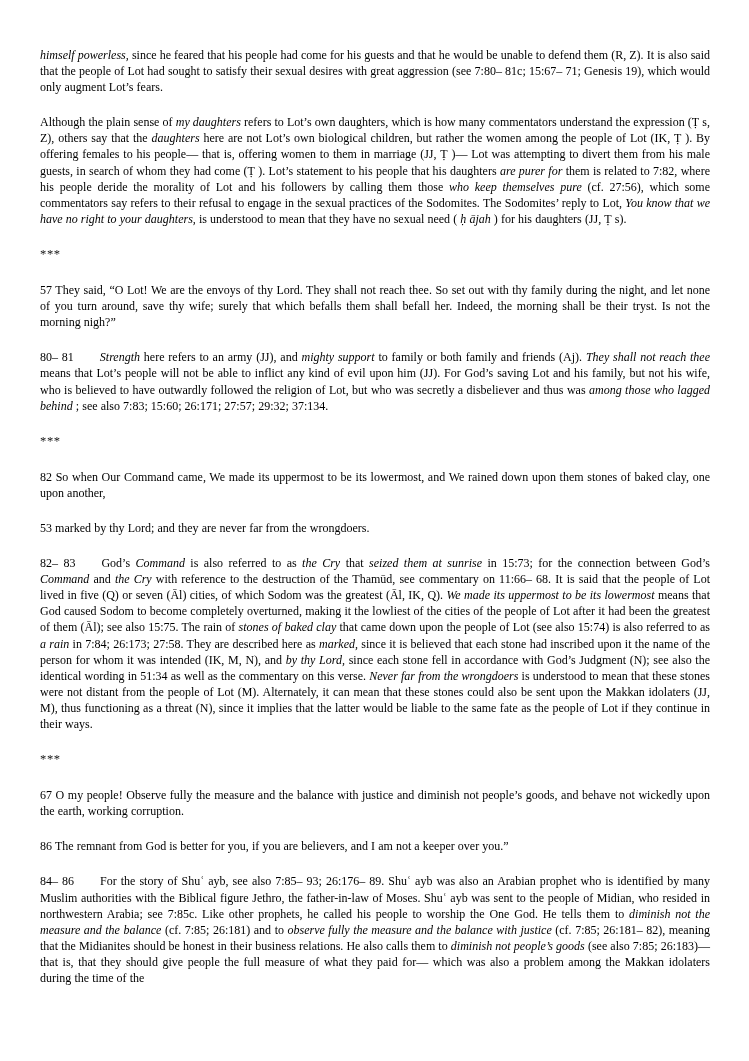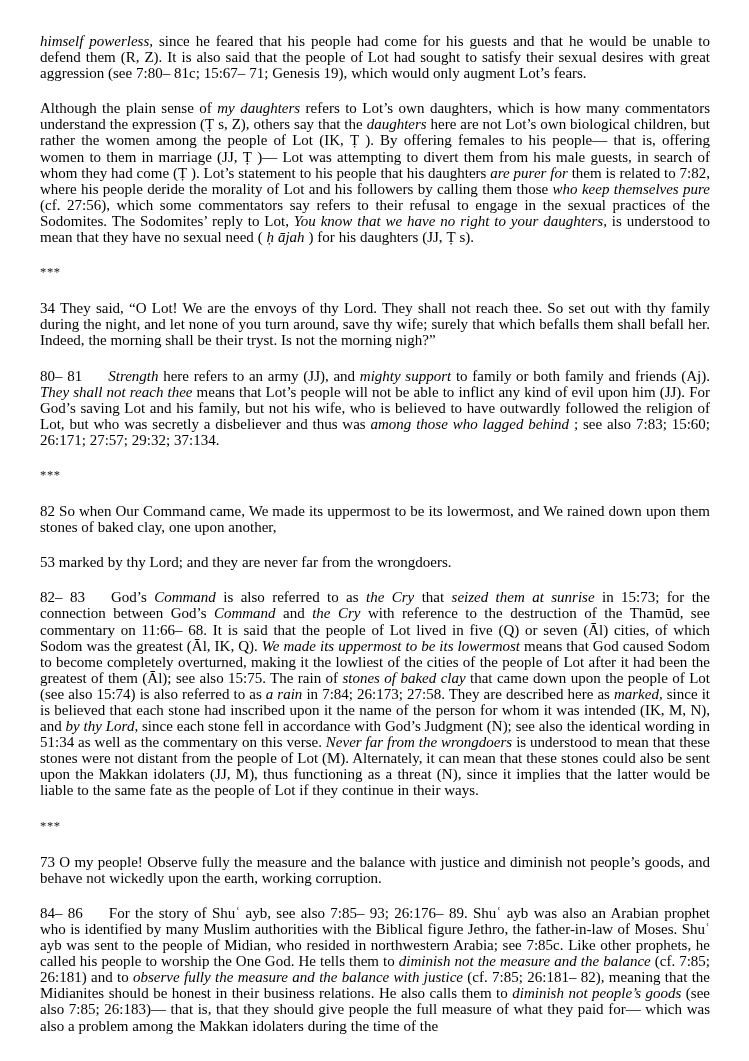--- a/index.html
+++ b/index.html
@@ -20,22 +20,22 @@
     width: 749px;
     height: 1061px;
     background: #ffffff;
     box-sizing: border-box;
     padding: 33px 39px 0 40px;
   }
   .content {
     width: 670px;
   }
   p {
-    margin: 0 0 10px 0;
-    font-size: 15px;
+    margin: 14px 0 10px 0;
+    font-size: 12px;
     line-height: 16.1px;
     text-align: justify;
     text-justify: inter-word;
     -webkit-hyphens: none;
     hyphens: none;
     word-spacing: 0.1px;
   }
   p.gap-after {
     margin-bottom: 19px;
   }
@@ -68,34 +68,35 @@
 <div class="page">
   <div class="content">
 
     <p class="gap-after"><i>himself powerless,</i><span> since he feared that his people had come for his guests and that he would be unable to defend them (R, Z). It is also said that the people of Lot had sought to satisfy their sexual desires with great aggression (see 7:80– 81c; 15:67– 71; Genesis 19), which would only augment Lot’s fears.</span></p>
 
     <p class="gap-after"><span>Although the plain sense of </span><i>my daughters</i><span> refers to Lot’s own daughters, which is how many commentators understand the expression (Ṭ s, Z), others say that the </span><i>daughters</i><span> here are not Lot’s own biological children, but rather the women among the people of Lot (IK, Ṭ ). By offering females to his people— that is, offering women to them in marriage (JJ, Ṭ )— Lot was attempting to divert them from his male guests, in search of whom they had come (Ṭ ). Lot’s statement to his people that his daughters </span><i>are purer for</i><span> them is related to 7:82, where his people deride the morality of Lot and his followers by calling them those </span><i>who keep themselves pure</i><span> (cf. 27:56), which some commentators say refers to their refusal to engage in the sexual practices of the Sodomites. The Sodomites’ reply to Lot, </span><i>You know that we have no right to your daughters,</i><span> is understood to mean that they have no sexual need ( </span><i>ḥ ājah</i><span> ) for his daughters (JJ, Ṭ s).</span></p>
 
     <p class="sep">***</p>
 
 
-    <p class="gap-after">34 They said, “O Lot! We are the envoys of thy Lord. They shall not reach thee. So set out with thy family during the night, and let none of you turn around, save thy wife; surely that which befalls them shall befall her. Indeed, the morning shall be their tryst. Is not the morning nigh?”</p>
+    <p class="gap-after">57 They said, “O Lot! We are the envoys of thy Lord. They shall not reach thee. So set out with thy family during the night, and let none of you turn around, save thy wife; surely that which befalls them shall befall her. Indeed, the morning shall be their tryst. Is not the morning nigh?”</p>
 
     <p class="commentary gap-after"><span class="verse-ref">80– 81</span><span class="cm-indent"></span><i>Strength</i><span> here refers to an army (JJ), and </span><i>mighty support</i><span> to family or both family and friends (Aj). </span><i>They shall not reach thee</i><span> means that Lot’s people will not be able to inflict any kind of evil upon him (JJ). For God’s saving Lot and his family, but not his wife, who is believed to have outwardly followed the religion of Lot, but who was secretly a disbeliever and thus was </span><i>among those who lagged behind</i><span> ; see also 7:83; 15:60; 26:171; 27:57; 29:32; 37:134.</span></p>
 
     <p class="sep">***</p>
 
     <p class="gap-after">82 So when Our Command came, We made its uppermost to be its lowermost, and We rained down upon them stones of baked clay, one upon another,</p>
 
     <p class="gap-after">53 marked by thy Lord; and they are never far from the wrongdoers.</p>
 
     <p class="commentary gap-after"><span class="verse-ref">82– 83</span><span class="cm-indent"></span><span>God’s </span><i>Command</i><span> is also referred to as </span><i>the Cry</i><span> that </span><i>seized them at sunrise</i><span> in 15:73; for the connection between God’s </span><i>Command</i><span> and </span><i>the Cry</i><span> with reference to the destruction of the Thamūd, see commentary on 11:66– 68. It is said that the people of Lot lived in five (Q) or seven (Āl) cities, of which Sodom was the greatest (Āl, IK, Q). </span><i>We made its uppermost to be its lowermost</i><span> means that God caused Sodom to become completely overturned, making it the lowliest of the cities of the people of Lot after it had been the greatest of them (Āl); see also 15:75. The rain of </span><i>stones of baked clay</i><span> that came down upon the people of Lot (see also 15:74) is also referred to as </span><i>a rain</i><span> in 7:84; 26:173; 27:58. They are described here as </span><i>marked,</i><span> since it is believed that each stone had inscribed upon it the name of the person for whom it was intended (IK, M, N), and </span><i>by thy Lord,</i><span> since each stone fell in accordance with God’s Judgment (N); see also the identical wording in 51:34 as well as the commentary on this verse. </span><i>Never far from the wrongdoers</i><span> is understood to mean that these stones were not distant from the people of Lot (M). Alternately, it can mean that these stones could also be sent upon the Makkan idolaters (JJ, M), thus functioning as a threat (N), since it implies that the latter would be liable to the same fate as the people of Lot if they continue in their ways.</span></p>
 
     <p class="sep">***</p>
 
 
-    <p class="gap-after">73 O my people! Observe fully the measure and the balance with justice and diminish not people’s goods, and behave not wickedly upon the earth, working corruption.</p>
+    <p class="gap-after">67 O my people! Observe fully the measure and the balance with justice and diminish not people’s goods, and behave not wickedly upon the earth, working corruption.</p>
 
+    <p class="gap-after">86 The remnant from God is better for you, if you are believers, and I am not a keeper over you.”</p>
 
     <p class="commentary"><span class="verse-ref">84– 86</span><span class="cm-indent"></span><span>For the story of Shuʿ ayb, see also 7:85– 93; 26:176– 89. Shuʿ ayb was also an Arabian prophet who is identified by many Muslim authorities with the Biblical figure Jethro, the father-in-law of Moses. Shuʿ ayb was sent to the people of Midian, who resided in northwestern Arabia; see 7:85c. Like other prophets, he called his people to worship the One God. He tells them to </span><i>diminish not the measure and the balance</i><span> (cf. 7:85; 26:181) and to </span><i>observe fully the measure and the balance with justice</i><span> (cf. 7:85; 26:181– 82), meaning that the Midianites should be honest in their business relations. He also calls them to </span><i>diminish not people’s goods</i><span> (see also 7:85; 26:183)— that is, that they should give people the full measure of what they paid for— which was also a problem among the Makkan idolaters during the time of the</span></p>
 
   </div>
 </div>
 
 </body></html>

